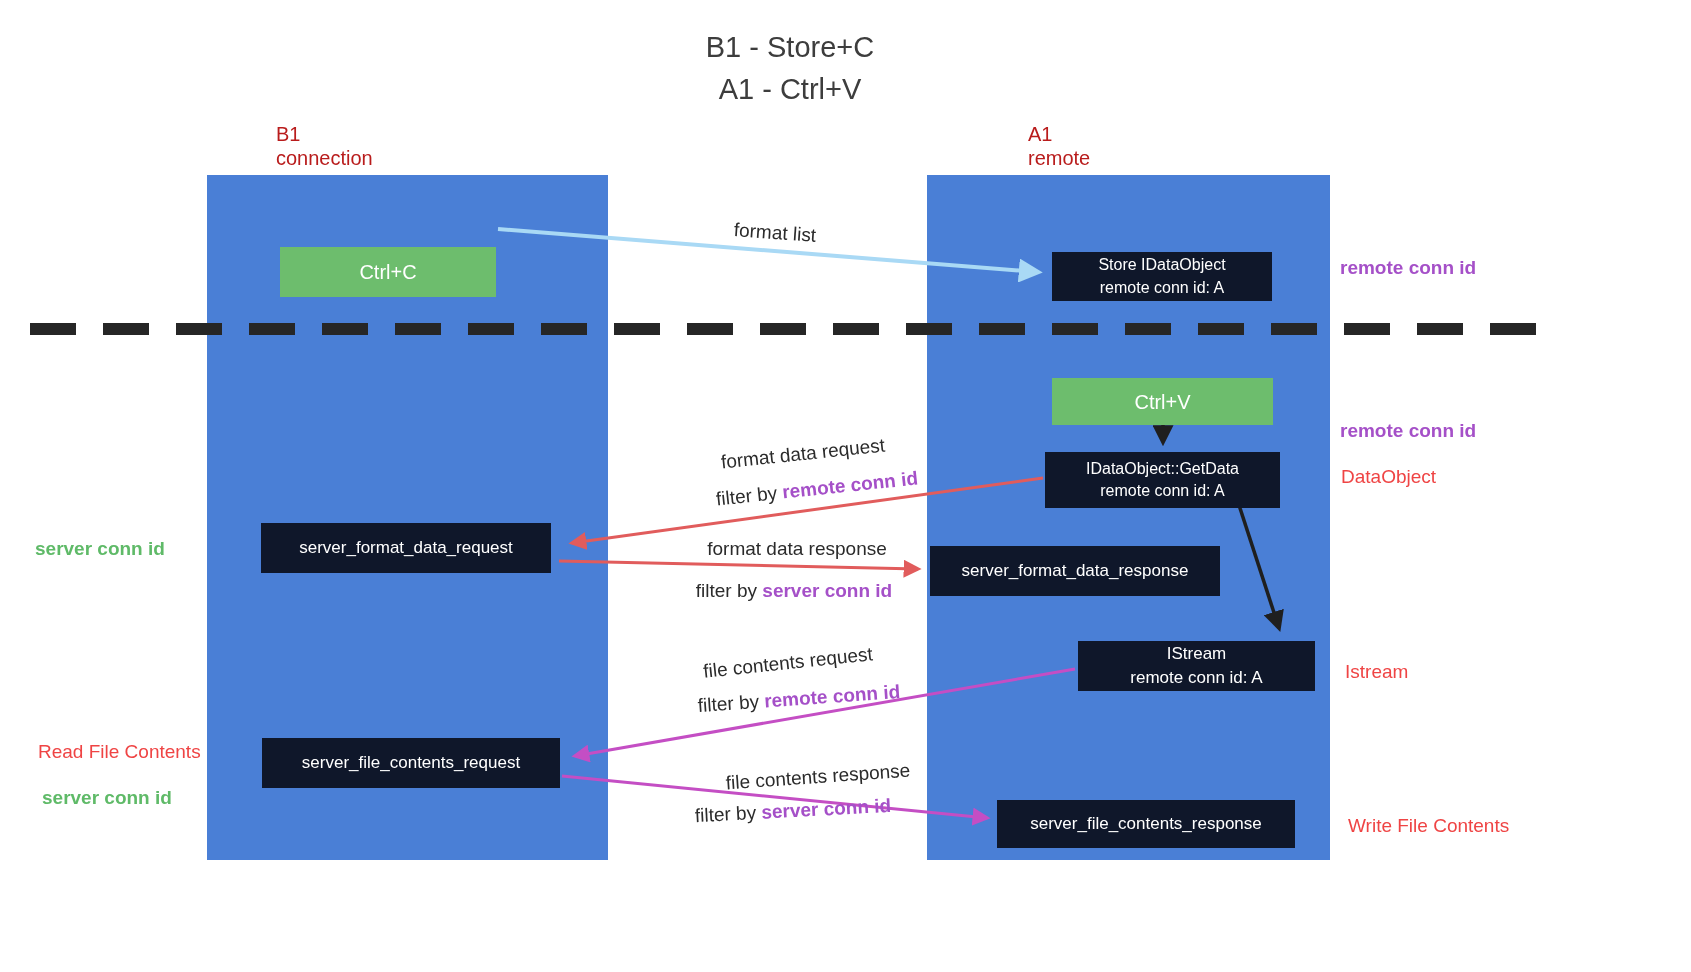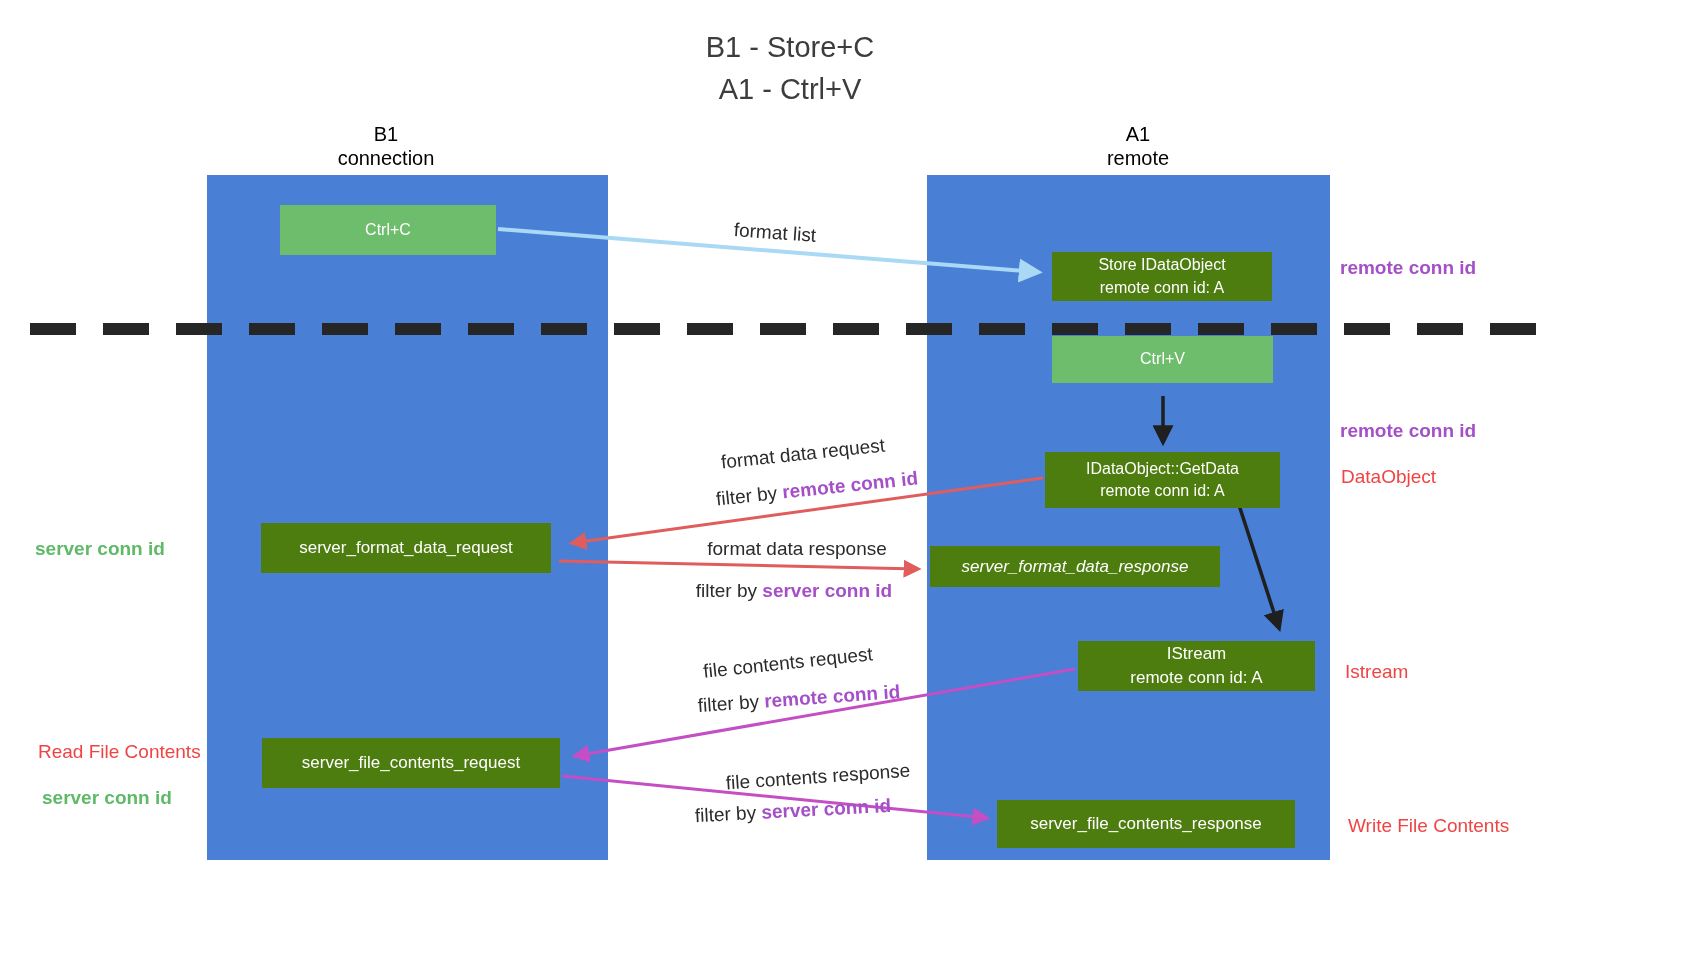--- a/index.html
+++ b/index.html
@@ -2,51 +2,51 @@
 <html><head>
 <meta charset="utf-8">
 <style>
   html,body { margin:0; padding:0; background:#ffffff; }
   body { font-family:"Liberation Sans","DejaVu Sans",sans-serif; }
   .canvas { position:relative; width:1691px; height:972px; background:#ffffff; overflow:hidden; }
 
   .title { position:absolute; left:540px; top:26px; width:500px; text-align:center;
            font-size:29px; color:#3d3d3d; line-height:1.45; }
 
-  .lane-label { position:absolute; width:220px; text-align:center; font-size:20px;
-                color:#000000; line-height:1.2; }
+  .lane-label { position:absolute; width:220px; text-align:left; font-size:20px;
+                color:#b91c1c; line-height:1.2; }
 
   .lane { position:absolute; top:175px; height:685px; background:#4a7fd6; }
   .lane-left  { left:207px; width:401px; }
   .lane-right { left:927px; width:403px; }
 
   .dashed-line { position:absolute; left:30px; top:323px; width:1507px; height:12px;
                  background:repeating-linear-gradient(90deg,#262626 0 46px,transparent 46px 73px); }
 
   .arrows { position:absolute; left:0; top:0; width:1691px; height:972px; pointer-events:none; }
 
   .node { position:absolute; display:flex; flex-direction:column; align-items:center;
           justify-content:center; color:#ffffff; text-align:center; line-height:1.4; }
-  .node.green  { background:#6dbd6d; font-size:16px; }
-  .node.orange { background:#4d7c0f; font-size:17px; }
+  .node.green  { background:#6dbd6d; font-size:20px;margin-top:42px; }
+  .node.orange { background:#0f172a; font-size:17px; }
 
   .side-label { position:absolute; font-size:19px; color:#ef4444; white-space:nowrap; }
   .side-label.purple { color:#a550c8; font-weight:bold; }
   .side-label.greent { color:#5fba68; font-weight:bold; }
 
   .arrow-label { position:absolute; font-size:19px; color:#2b2b2b; text-align:center;
                  white-space:nowrap; }
   .strong-purple { color:#a550c8; font-weight:bold; }
 
   .n-ctrl-c   { left:280px; top:205px; width:216px; height:50px; }
   .n-store    { left:1052px; top:252px; width:220px; height:49px; font-size:16px !important; }
   .n-ctrl-v   { left:1052px; top:336px; width:221px; height:47px; }
   .n-getdata  { left:1045px; top:452px; width:235px; height:56px; font-size:16px !important; }
   .n-sfdreq   { left:261px;  top:523px; width:290px; height:50px; }
-  .n-sfdres   { left:930px;  top:546px; width:290px; height:41px;font-style:italic; }
+  .n-sfdres   { left:930px;  top:546px; width:290px; height:50px; }
   .n-istream  { left:1078px; top:641px; width:237px; height:50px; }
   .n-sfcreq   { left:262px;  top:738px; width:298px; height:50px; }
   .n-sfcres   { left:997px;  top:800px; width:298px; height:48px; }
 </style>
 </head>
 <body>
 
 <div class="canvas">
 
   <div class="title">

